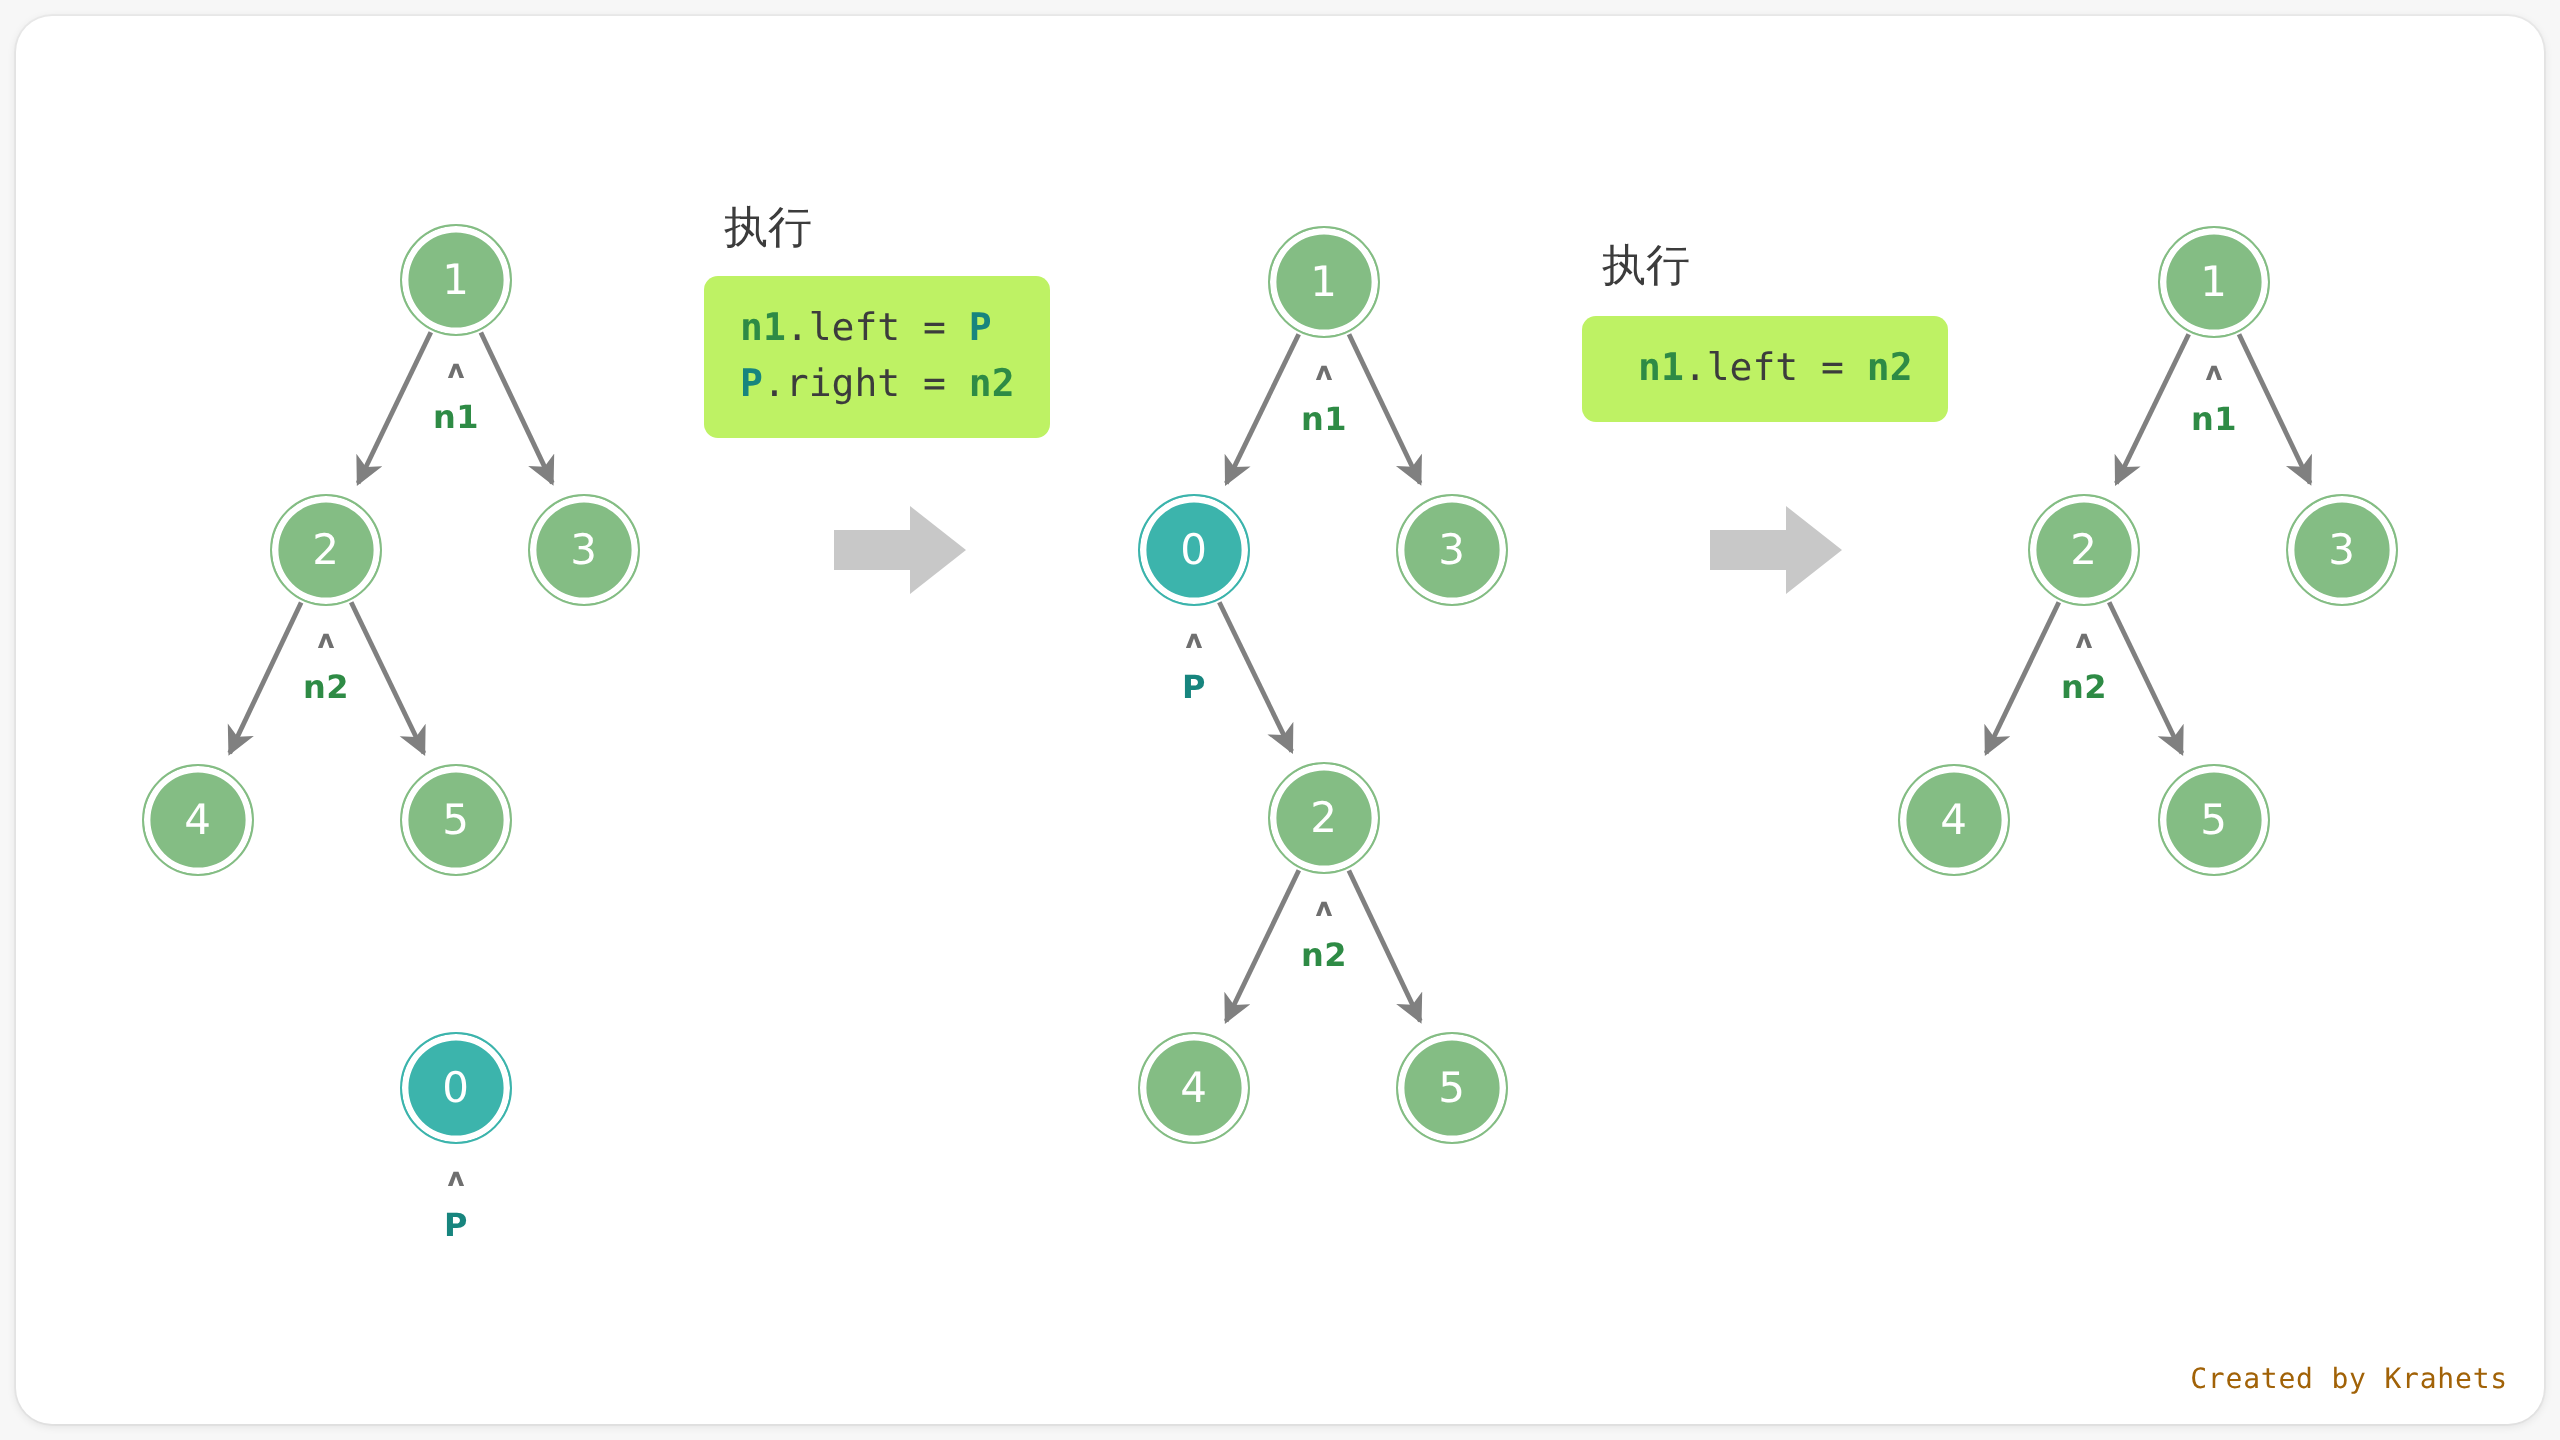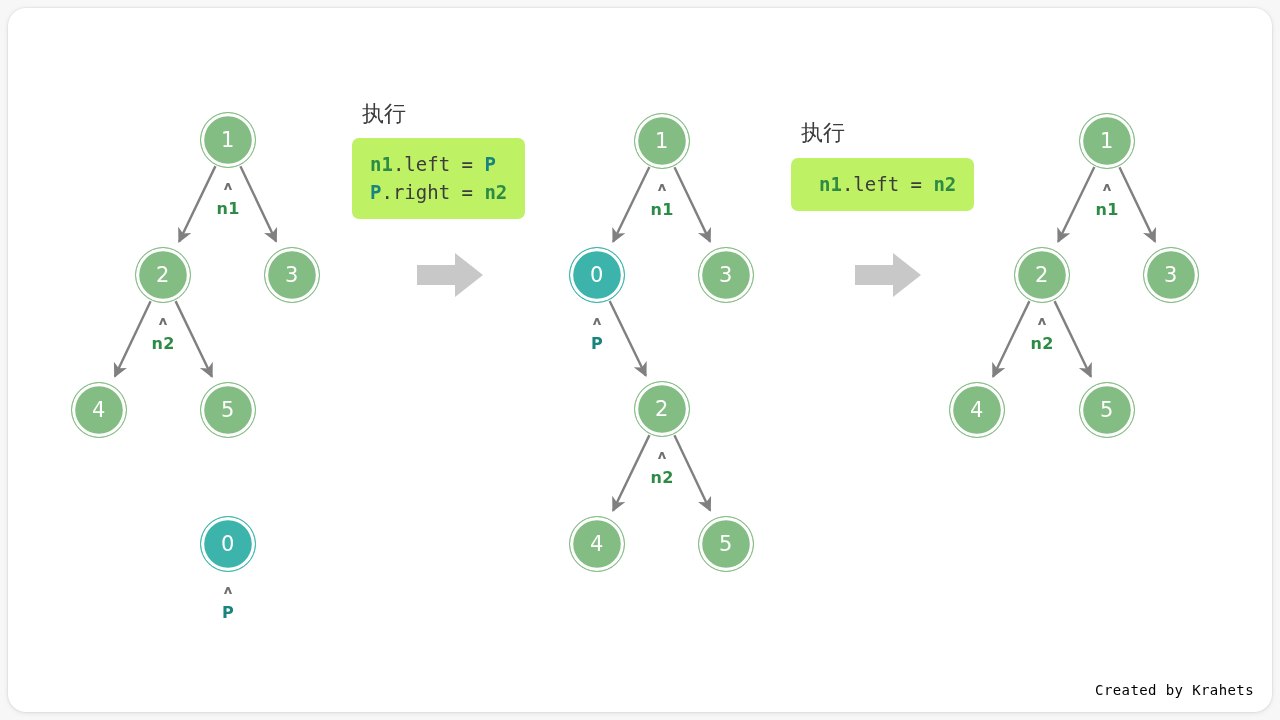--- a/index.html
+++ b/index.html
@@ -118,21 +118,21 @@
     height: 46px;
   }
 
   
   #watermark {
     position: absolute;
     right: 26px;
     bottom: 22px;
     font-family: "DejaVu Sans Mono", monospace;
     font-size: 14px;
-    color: #000000;
+    color: #a16207;
     letter-spacing: 0.4px;
   }
 </style>
 </head>
 <body>
 
 <div id="stage">
   <div id="card"></div>
 
   <svg id="svg-layer">

